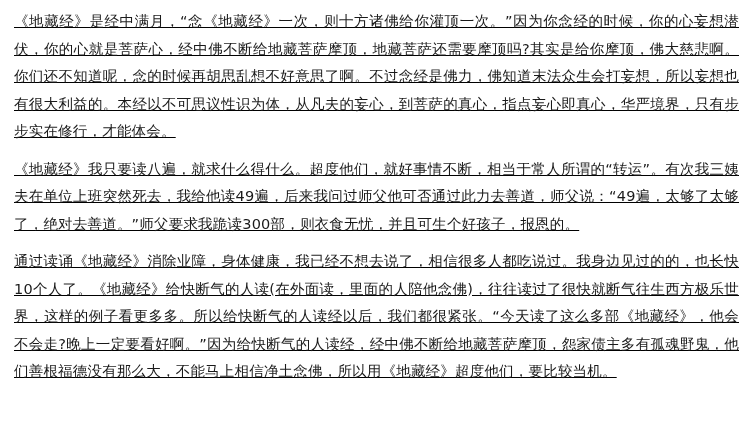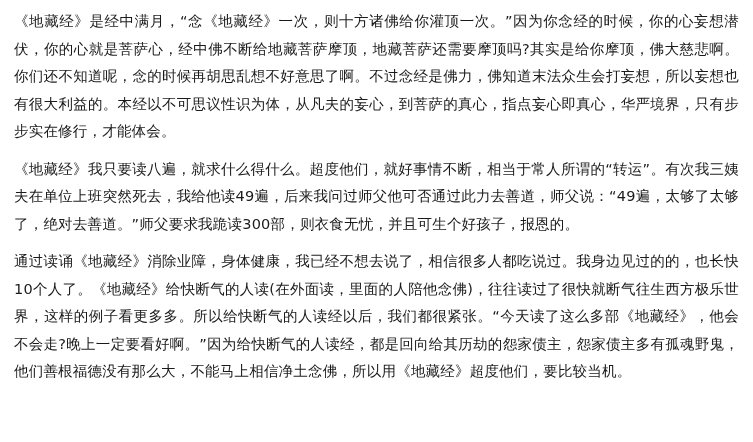--- a/index.html
+++ b/index.html
@@ -12,34 +12,35 @@
     height: 442px;
     overflow: hidden;
     font-family: "DejaVu Sans", "Liberation Sans", sans-serif;
   }
   .page {
     width: 753px;
     height: 314px;
     box-sizing: border-box;
     padding: 8px 14px 0 14px;
     background: #ffffff;
+    text-decoration: underline;
   }
   .para {
     font-size: 14.5px;
     line-height: 27.5px;
     color: #1a1a1a;
     text-align: justify;
     text-justify: inter-ideograph;
     margin: 0 0 10px 0;
     letter-spacing: 0.2px;
   }
   .para:last-child {
     margin-bottom: 0;
   }
 </style>
 </head>
 <body>
 
 <div class="page">
   <p class="para">《地藏经》是经中满月，“念《地藏经》一次，则十方诸佛给你灌顶一次。”因为你念经的时候，你的心妄想潜伏，你的心就是菩萨心，经中佛不断给地藏菩萨摩顶，地藏菩萨还需要摩顶吗?其实是给你摩顶，佛大慈悲啊。你们还不知道呢，念的时候再胡思乱想不好意思了啊。不过念经是佛力，佛知道末法众生会打妄想，所以妄想也有很大利益的。本经以不可思议性识为体，从凡夫的妄心，到菩萨的真心，指点妄心即真心，华严境界，只有步步实在修行，才能体会。</p>
   <p class="para">《地藏经》我只要读八遍，就求什么得什么。超度他们，就好事情不断，相当于常人所谓的“转运”。有次我三姨夫在单位上班突然死去，我给他读49遍，后来我问过师父他可否通过此力去善道，师父说：“49遍，太够了太够了，绝对去善道。”师父要求我跪读300部，则衣食无忧，并且可生个好孩子，报恩的。</p>
-  <p class="para">通过读诵《地藏经》消除业障，身体健康，我已经不想去说了，相信很多人都吃说过。我身边见过的的，也长快10个人了。《地藏经》给快断气的人读(在外面读，里面的人陪他念佛)，往往读过了很快就断气往生西方极乐世界，这样的例子看更多多。所以给快断气的人读经以后，我们都很紧张。“今天读了这么多部《地藏经》，他会不会走?晚上一定要看好啊。”因为给快断气的人读经，都是回向给其历劫的怨家债主，怨家债主多有孤魂野鬼，他们善根福德没有那么大，不能马上相信净土念佛，所以用《地藏经》超度他们，要比较当机。</p>
+  <p class="para">通过读诵《地藏经》消除业障，身体健康，我已经不想去说了，相信很多人都吃说过。我身边见过的的，也长快10个人了。《地藏经》给快断气的人读(在外面读，里面的人陪他念佛)，往往读过了很快就断气往生西方极乐世界，这样的例子看更多多。所以给快断气的人读经以后，我们都很紧张。“今天读了这么多部《地藏经》，他会不会走?晚上一定要看好啊。”因为给快断气的人读经，经中佛不断给地藏菩萨摩顶，怨家债主多有孤魂野鬼，他们善根福德没有那么大，不能马上相信净土念佛，所以用《地藏经》超度他们，要比较当机。</p>
 </div>
 
 </body></html>

